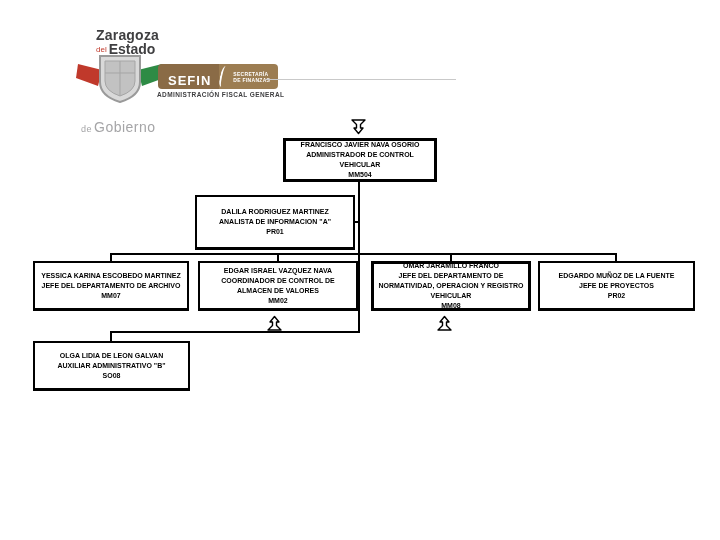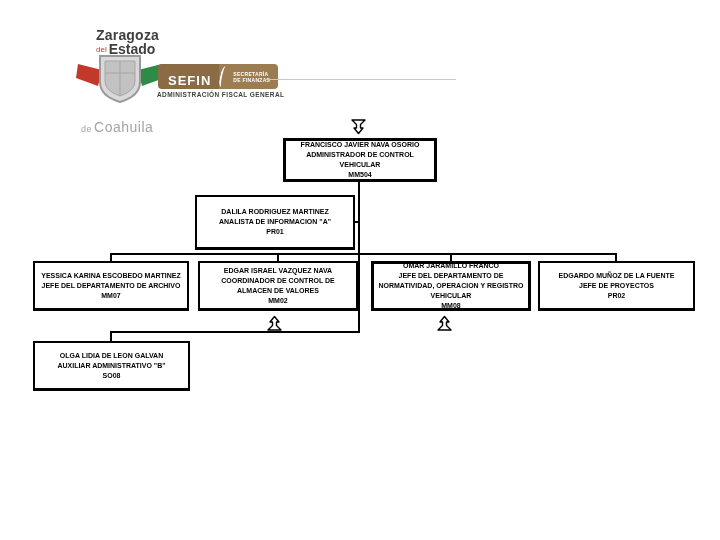--- a/index.html
+++ b/index.html
@@ -97,21 +97,21 @@
     <div class="sefin-main" style="background:#8a6b46">SEFIN</div>
     <div class="sefin-sep" style="background:#9c7d52"></div>
     <div class="sefin-sub" style="background:#9c7d52">
       <span>SECRETARÍA</span>
       <span>DE FINANZAS</span>
     </div>
   </div>
   <div class="afg-label">ADMINISTRACIÓN FISCAL GENERAL</div>
   <div class="header-rule"></div>
 
-  <div class="zaragoza"><span class="de">de</span><span>Coahuila</span></div>
+  <div class="zaragoza"><span class="de">de</span><span>Gobierno</span></div>
 
   <div class="cline" style="left:358px; top:182px; width:2px; height:151px;"></div>
   <div class="cline" style="left:354px; top:221px; width:6px; height:2px;"></div>
   <div class="cline" style="left:110px; top:253px; width:507px; height:2px;"></div>
   <div class="cline" style="left:110px; top:253px; width:2px; height:9px;"></div>
   <div class="cline" style="left:277px; top:253px; width:2px; height:9px;"></div>
   <div class="cline" style="left:450px; top:253px; width:2px; height:9px;"></div>
   <div class="cline" style="left:615px; top:253px; width:2px; height:9px;"></div>
   <div class="cline" style="left:110px; top:331px; width:250px; height:2px;"></div>
   <div class="cline" style="left:110px; top:331px; width:2px; height:11px;"></div>

